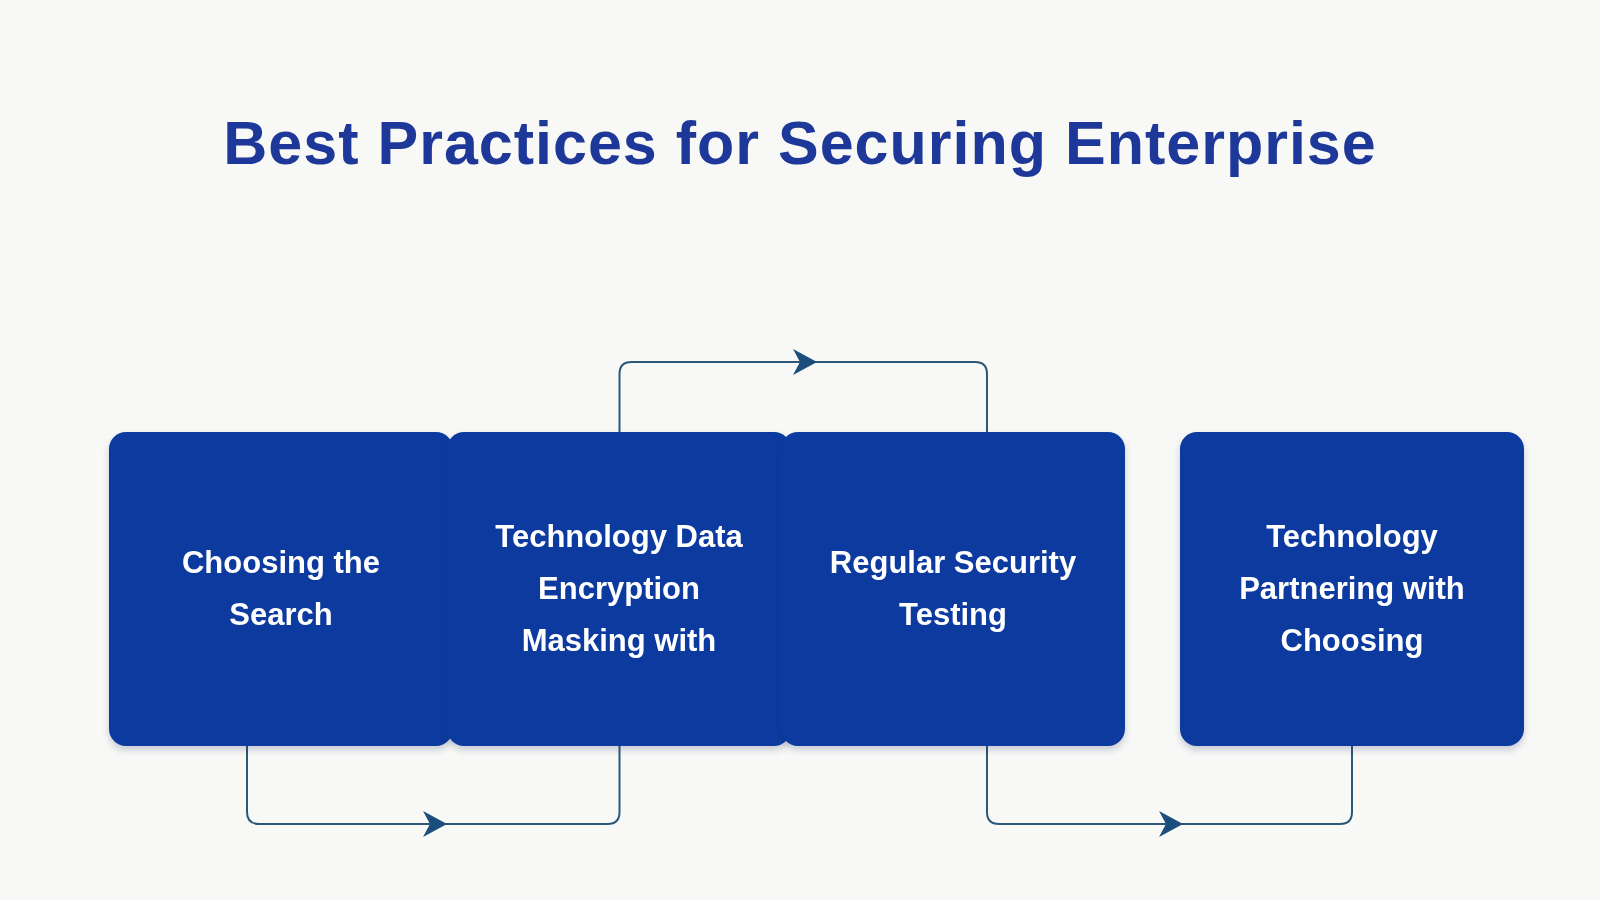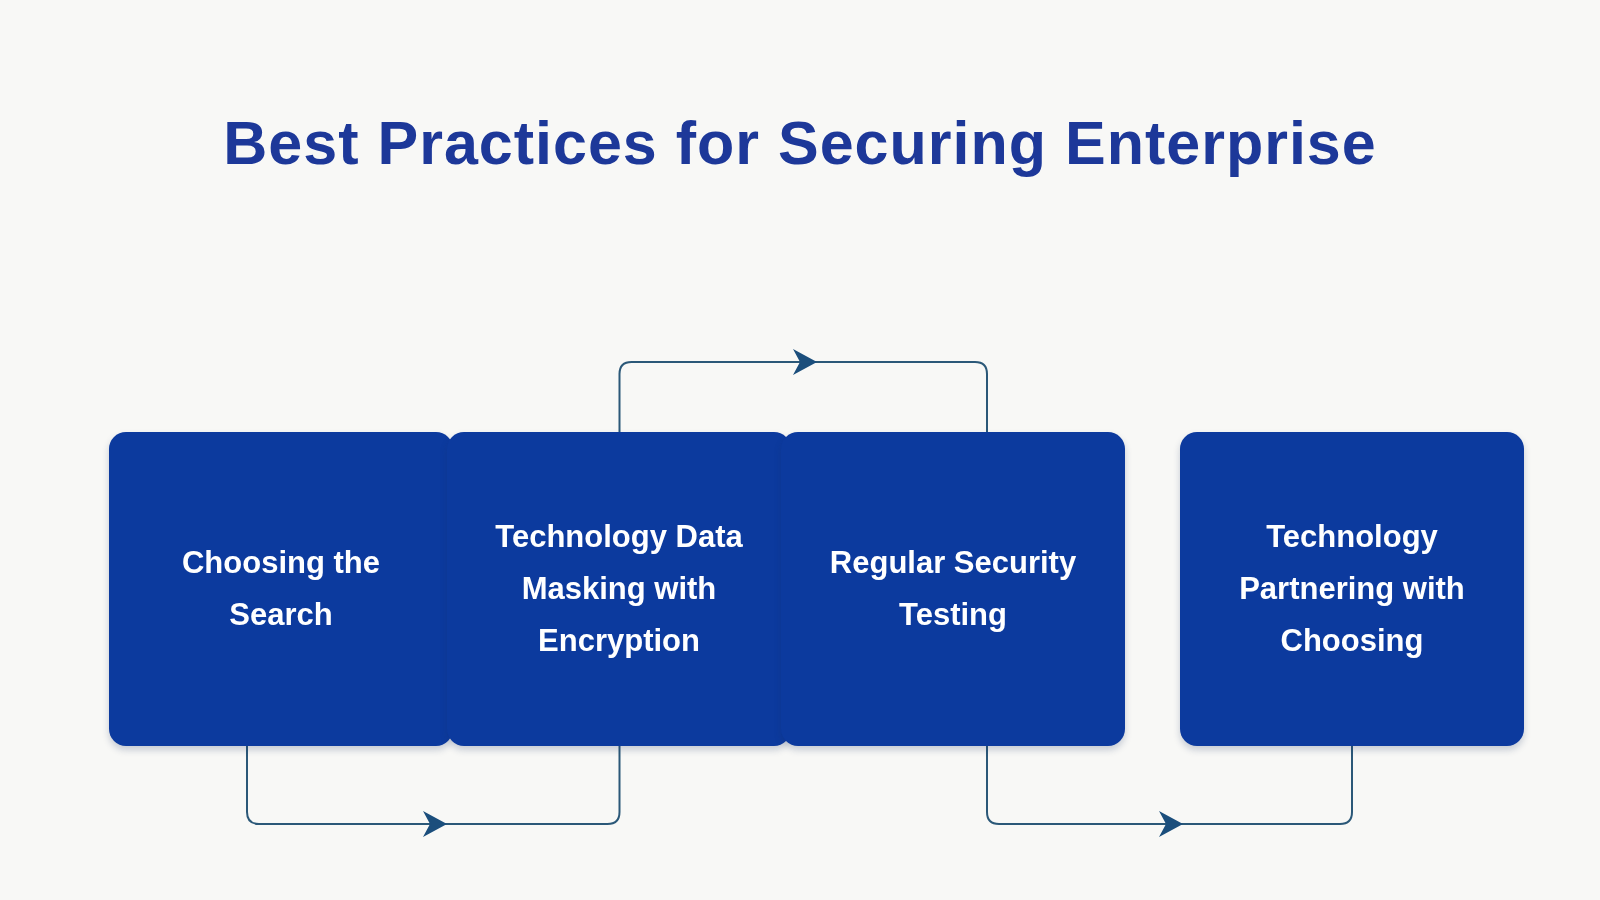--- a/index.html
+++ b/index.html
@@ -71,22 +71,22 @@
     <polygon class="conn-arrow" points="1183,824 1159,811 1166,824 1159,837"></polygon>
   </svg>
 
   <div id="boxes">
       <div class="box" style="left: 65px; margin-left: 44px;">
         <div class="line">Choosing the</div>
         <div class="line">Search</div>
       </div>
       <div class="box" style="left: 447px;">
         <div class="line">Technology Data</div>
+        <div class="line">Encryption</div>
         <div class="line">Masking with</div>
-        <div class="line">Encryption</div>
       </div>
       <div class="box" style="left: 781px;">
         <div class="line">Regular Security</div>
         <div class="line">Testing</div>
       </div>
       <div class="box" style="left: 1180px;">
         <div class="line">Technology</div>
         <div class="line">Partnering with</div>
         <div class="line">Choosing</div>
       </div>

